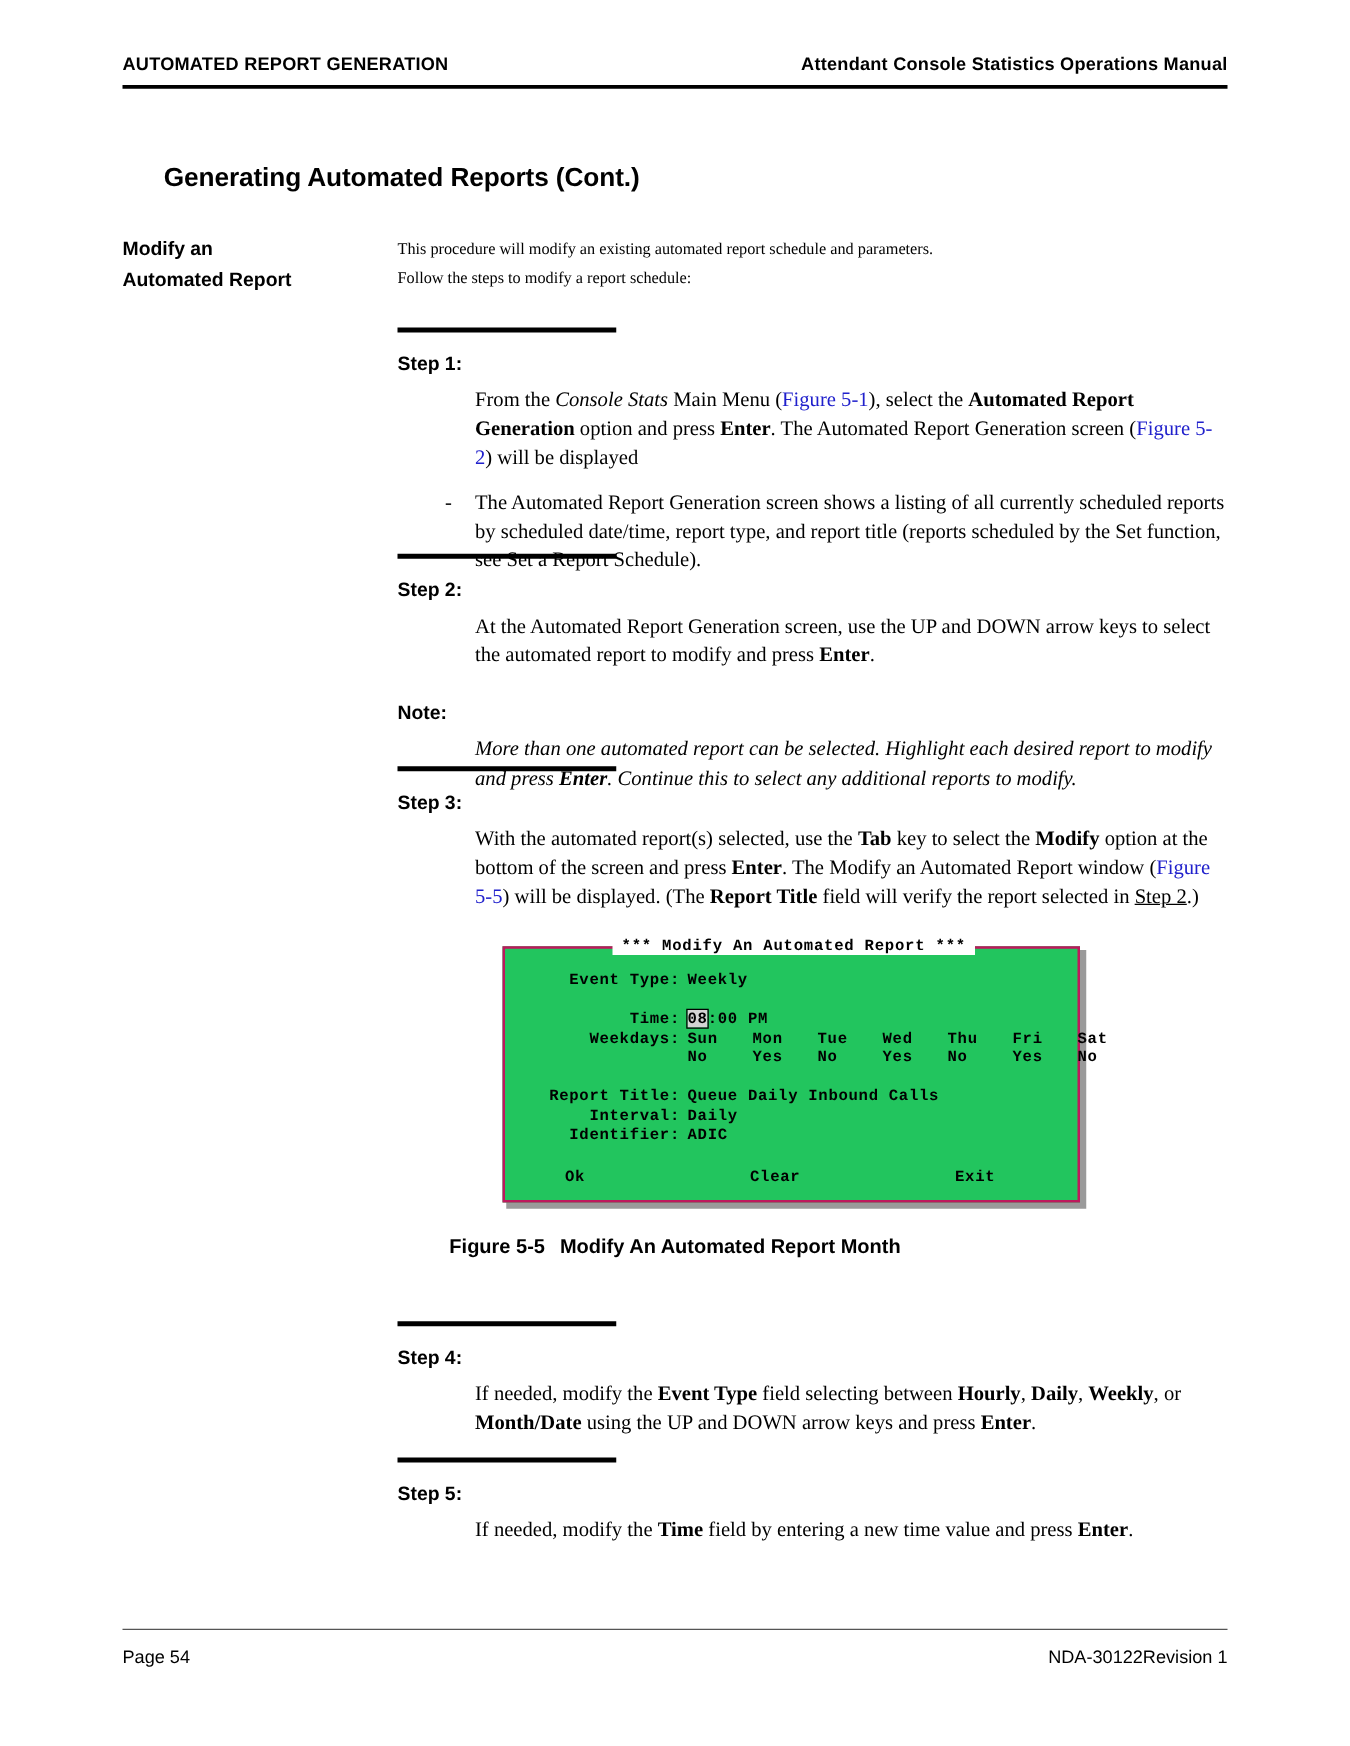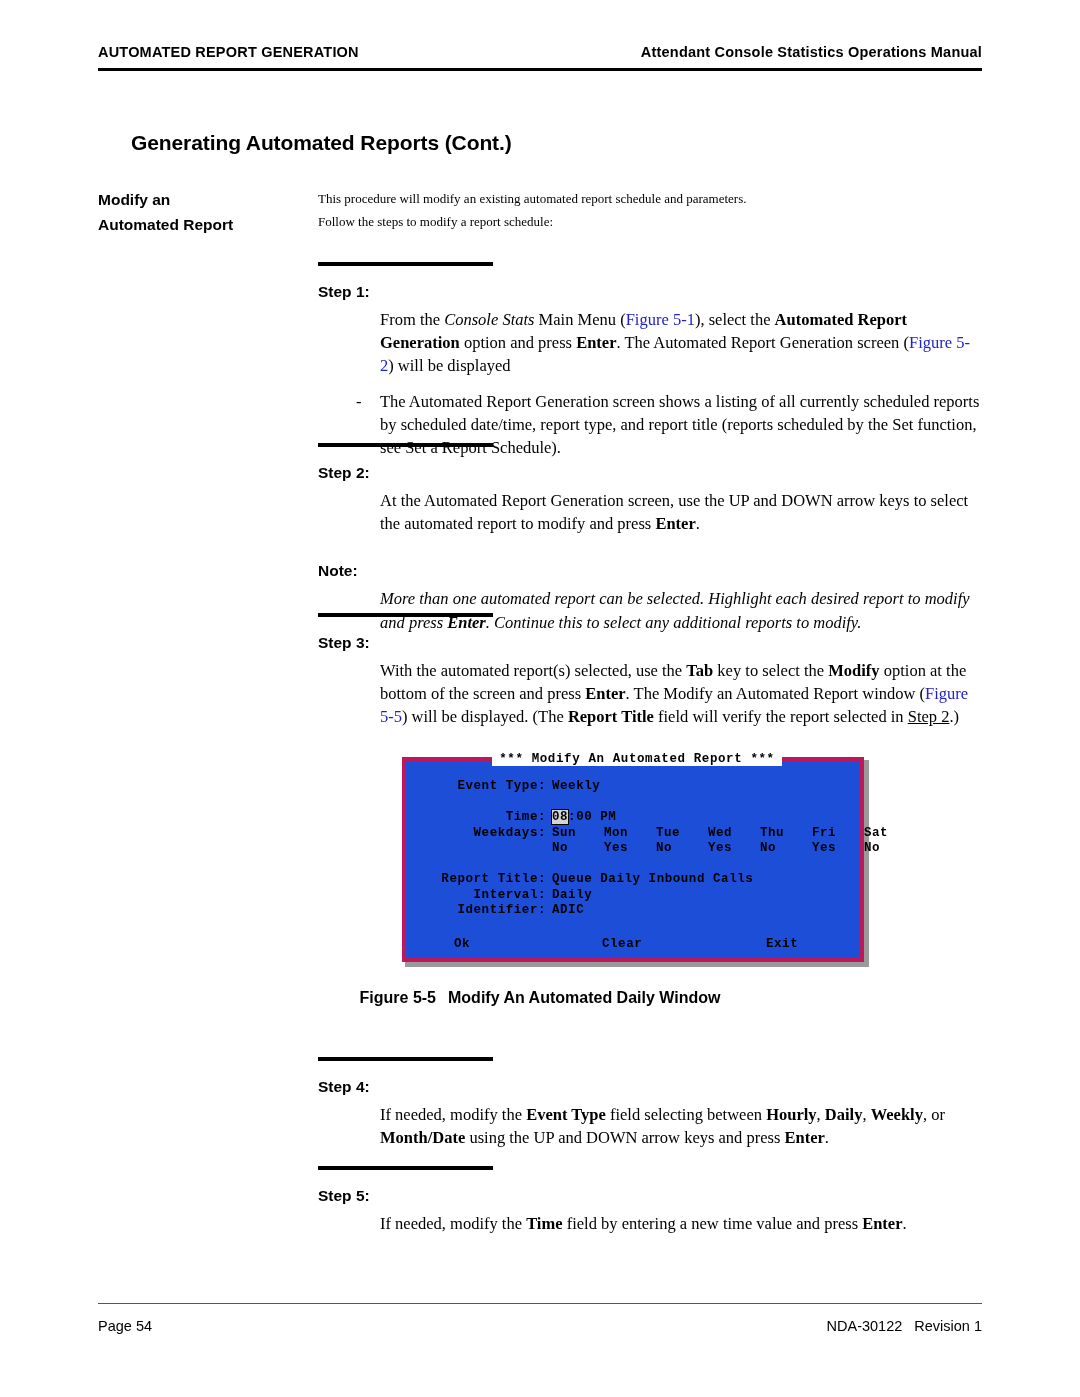--- a/index.html
+++ b/index.html
@@ -140,22 +140,22 @@
     width: 464px;
     height: 207px;
     background: #9a9a9a;
   }
   .term-box {
     position: absolute;
     left: 0;
     top: 0;
     width: 462px;
     height: 205px;
-    background: #1d4ed8;
-    border: 4px solid #be185d;
+    background: #22c55e;
+    border: 2px solid #be185d;
     box-sizing: border-box;
   }
   .term-title {
     position: absolute;
     left: 0;
     top: -9px;
     width: 462px;
     text-align: center;
     font-family: "Liberation Mono", monospace;
     font-weight: bold;
@@ -235,21 +235,21 @@
     position: absolute;
     left: 98px;
     top: 1318px;
     width: 884px;
     display: flex;
     justify-content: space-between;
     align-items: baseline;
     font-family: "Liberation Sans", sans-serif;
     font-size: 14.5px;
   }
-  .page-footer .ftr-right span { margin-left: 12px; }
+  .page-footer .ftr-right span { }
 </style>
 </head>
 <body>
 
 <div class="page-header">
   <div class="hdr-left">AUTOMATED REPORT GENERATION</div>
   <div class="hdr-right">Attendant Console Statistics Operations Manual</div>
 </div>
 <div class="header-rule"></div>
 
@@ -352,21 +352,21 @@
     <div class="term-buttons">
       <span class="btn-ok">Ok</span>
       <span class="btn-clear">Clear</span>
       <span class="btn-exit">Exit</span>
     </div>
 
   </div>
 </div>
 
 <div class="fig-caption">
-  <span class="fig-num">Figure 5-5</span><span>Modify An Automated Daily Window</span>
+  <span class="fig-num">Figure 5-5</span><span>Modify An Automated Report Month</span>
 </div>
 
 <div class="step-block" style="top:1057px;">
   <div class="step-rule"></div>
   <div class="step-row">
     <div class="step-label">Step 4:</div>
     <div class="step-body"><span>If needed, modify the </span><b>Event Type</b><span> field selecting between </span><b>Hourly</b><span>, </span><b>Daily</b><span>, </span><b>Weekly</b><span>, or </span><b>Month/Date</b><span> using the UP and DOWN arrow keys and press </span><b>Enter</b><span>.</span></div>
   </div>
 </div>
 

